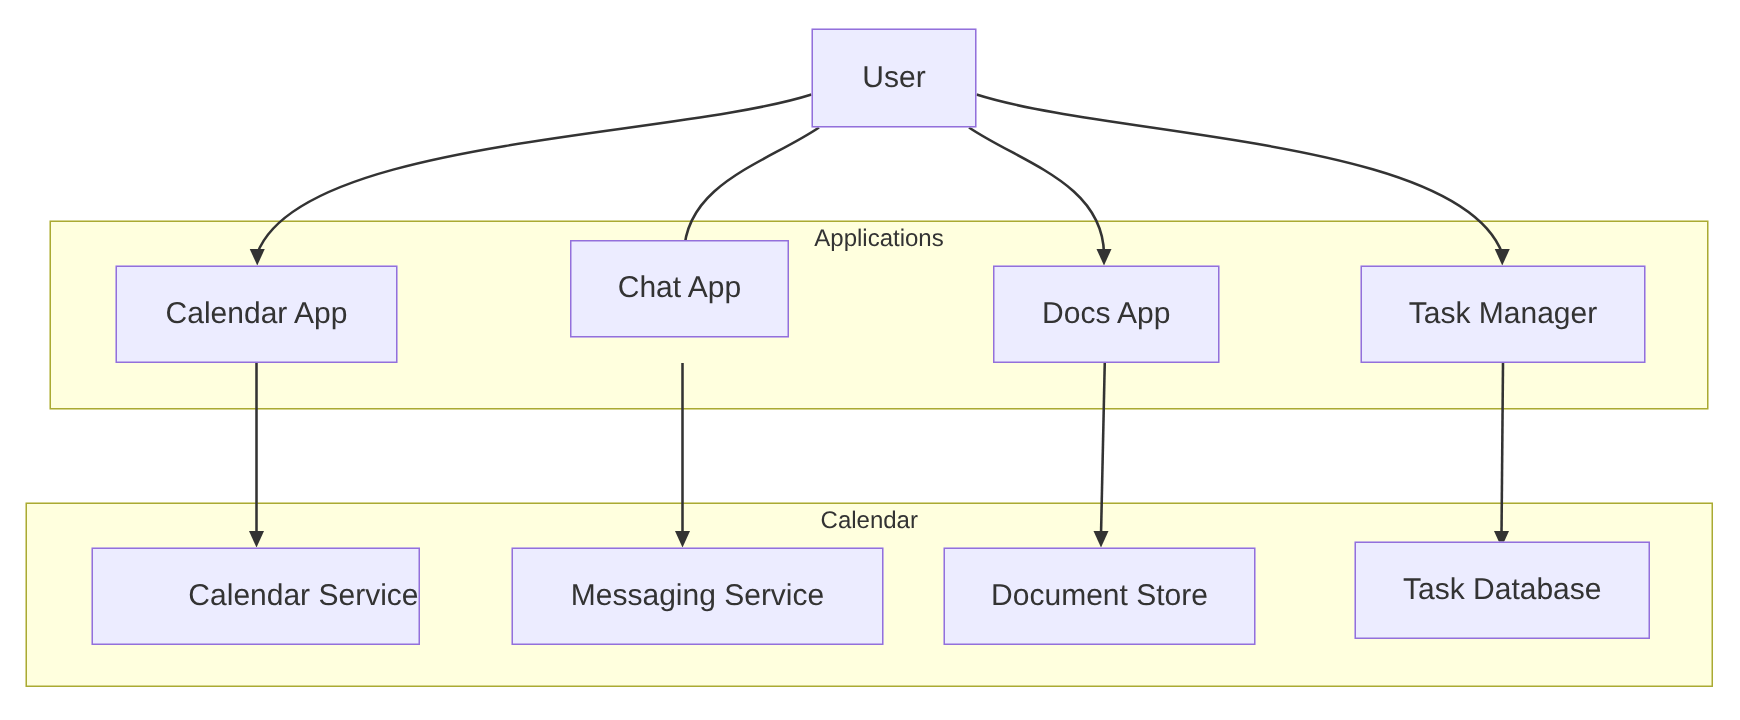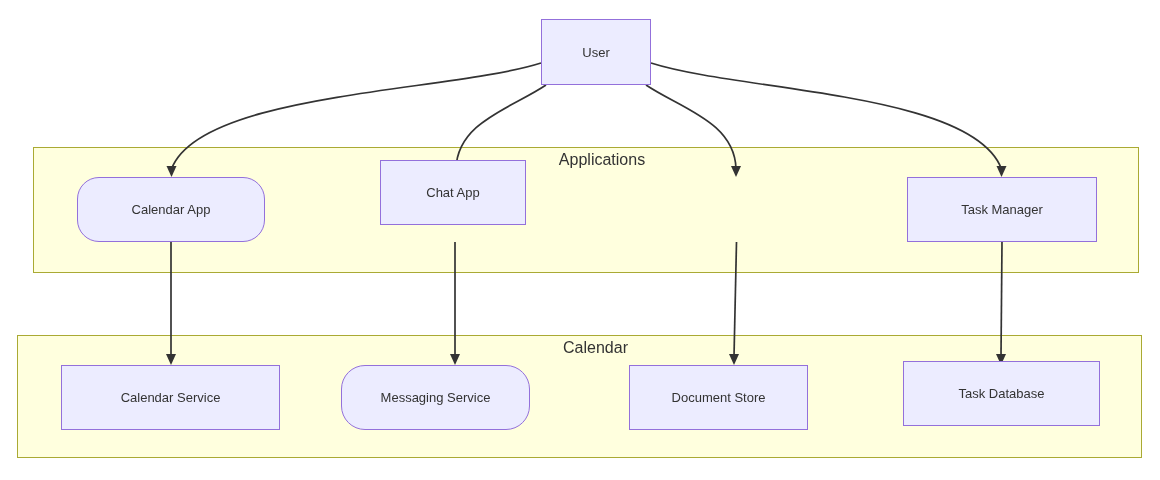--- a/index.html
+++ b/index.html
@@ -24,21 +24,20 @@
     box-sizing: border-box;
   }
   .cluster-label {
     position: absolute;
     top: 3px;
     left: 0;
     width: 100%;
     text-align: center;
     font-size: 16px;
     color: var(--text-color, #333333);
-    padding-left: 16px;
   }
   #cluster-applications { left: 33px;  top: 147px; width: 1106px; height: 126px; }
   #cluster-services     { left: 17px;  top: 335px; width: 1125px; height: 123px; }
 
   .edges-layer {
     position: absolute;
     left: 0; top: 0;
     width: 1160px; height: 480px;
     z-index: 1;
     pointer-events: none;
@@ -53,34 +52,34 @@
     stroke: none;
   }
 
   .node {
     position: absolute;
     background: var(--node-fill, #ECECFF);
     border: 1px solid var(--node-border, #9370DB);
     display: flex;
     align-items: center;
     justify-content: center;
-    font-size: 13px;
+    font-size: 20px;
     color: var(--text-color, #333333);
     z-index: 2;
     box-sizing: border-box;
     text-align: center;
   }
   #node-user             { left: 541px; top: 19px;  width: 110px; height: 66px; }
-  #node-calendar-app     { left: 77px;  top: 177px; width: 188px; height: 65px; border-radius: 22px; }
+  #node-calendar-app     { left: 77px;  top: 177px; width: 188px; height: 65px; }
   #node-chat-app         { left: 380px; top: 160px; width: 146px; height: 65px; }
   #node-docs-app         { left: 662px; top: 177px; width: 151px; height: 65px; }
   #node-task-manager     { left: 907px; top: 177px; width: 190px; height: 65px; }
-  #node-calendar-service { left: 61px;  top: 365px; width: 219px; height: 65px; }
-  #node-messaging-service{ left: 341px; top: 365px; width: 189px; height: 65px; border-radius: 24px; }
-  #node-document-store   { left: 629px; top: 365px; width: 179px; height: 65px; text-align: right; }
+  #node-calendar-service { left: 61px;  top: 365px; width: 219px; height: 65px; justify-content: flex-end; }
+  #node-messaging-service{ left: 341px; top: 365px; width: 248px; height: 65px; }
+  #node-document-store   { left: 629px; top: 365px; width: 208px; height: 65px; text-align: right; }
   #node-task-database    { left: 903px; top: 361px; width: 197px; height: 65px; }
 </style>
 </head>
 <body>
 
 <div class="canvas">
 
   <div class="cluster" id="cluster-applications">
     <div class="cluster-label">Applications</div>
   </div>
@@ -119,20 +118,23 @@
   <div class="node" id="node-user">
     <span>User</span>
   </div>
 
   <div class="node" id="node-calendar-app">
     <span>Calendar App</span>
   </div>
   <div class="node" id="node-chat-app">
     <span>Chat App</span>
   </div>
+  <div class="node" id="node-docs-app">
+    <span>Docs App</span>
+  </div>
   <div class="node" id="node-task-manager">
     <span>Task Manager</span>
   </div>
 
   <div class="node" id="node-calendar-service">
     <span>Calendar Service</span>
   </div>
   <div class="node" id="node-messaging-service">
     <span>Messaging Service</span>
   </div>

